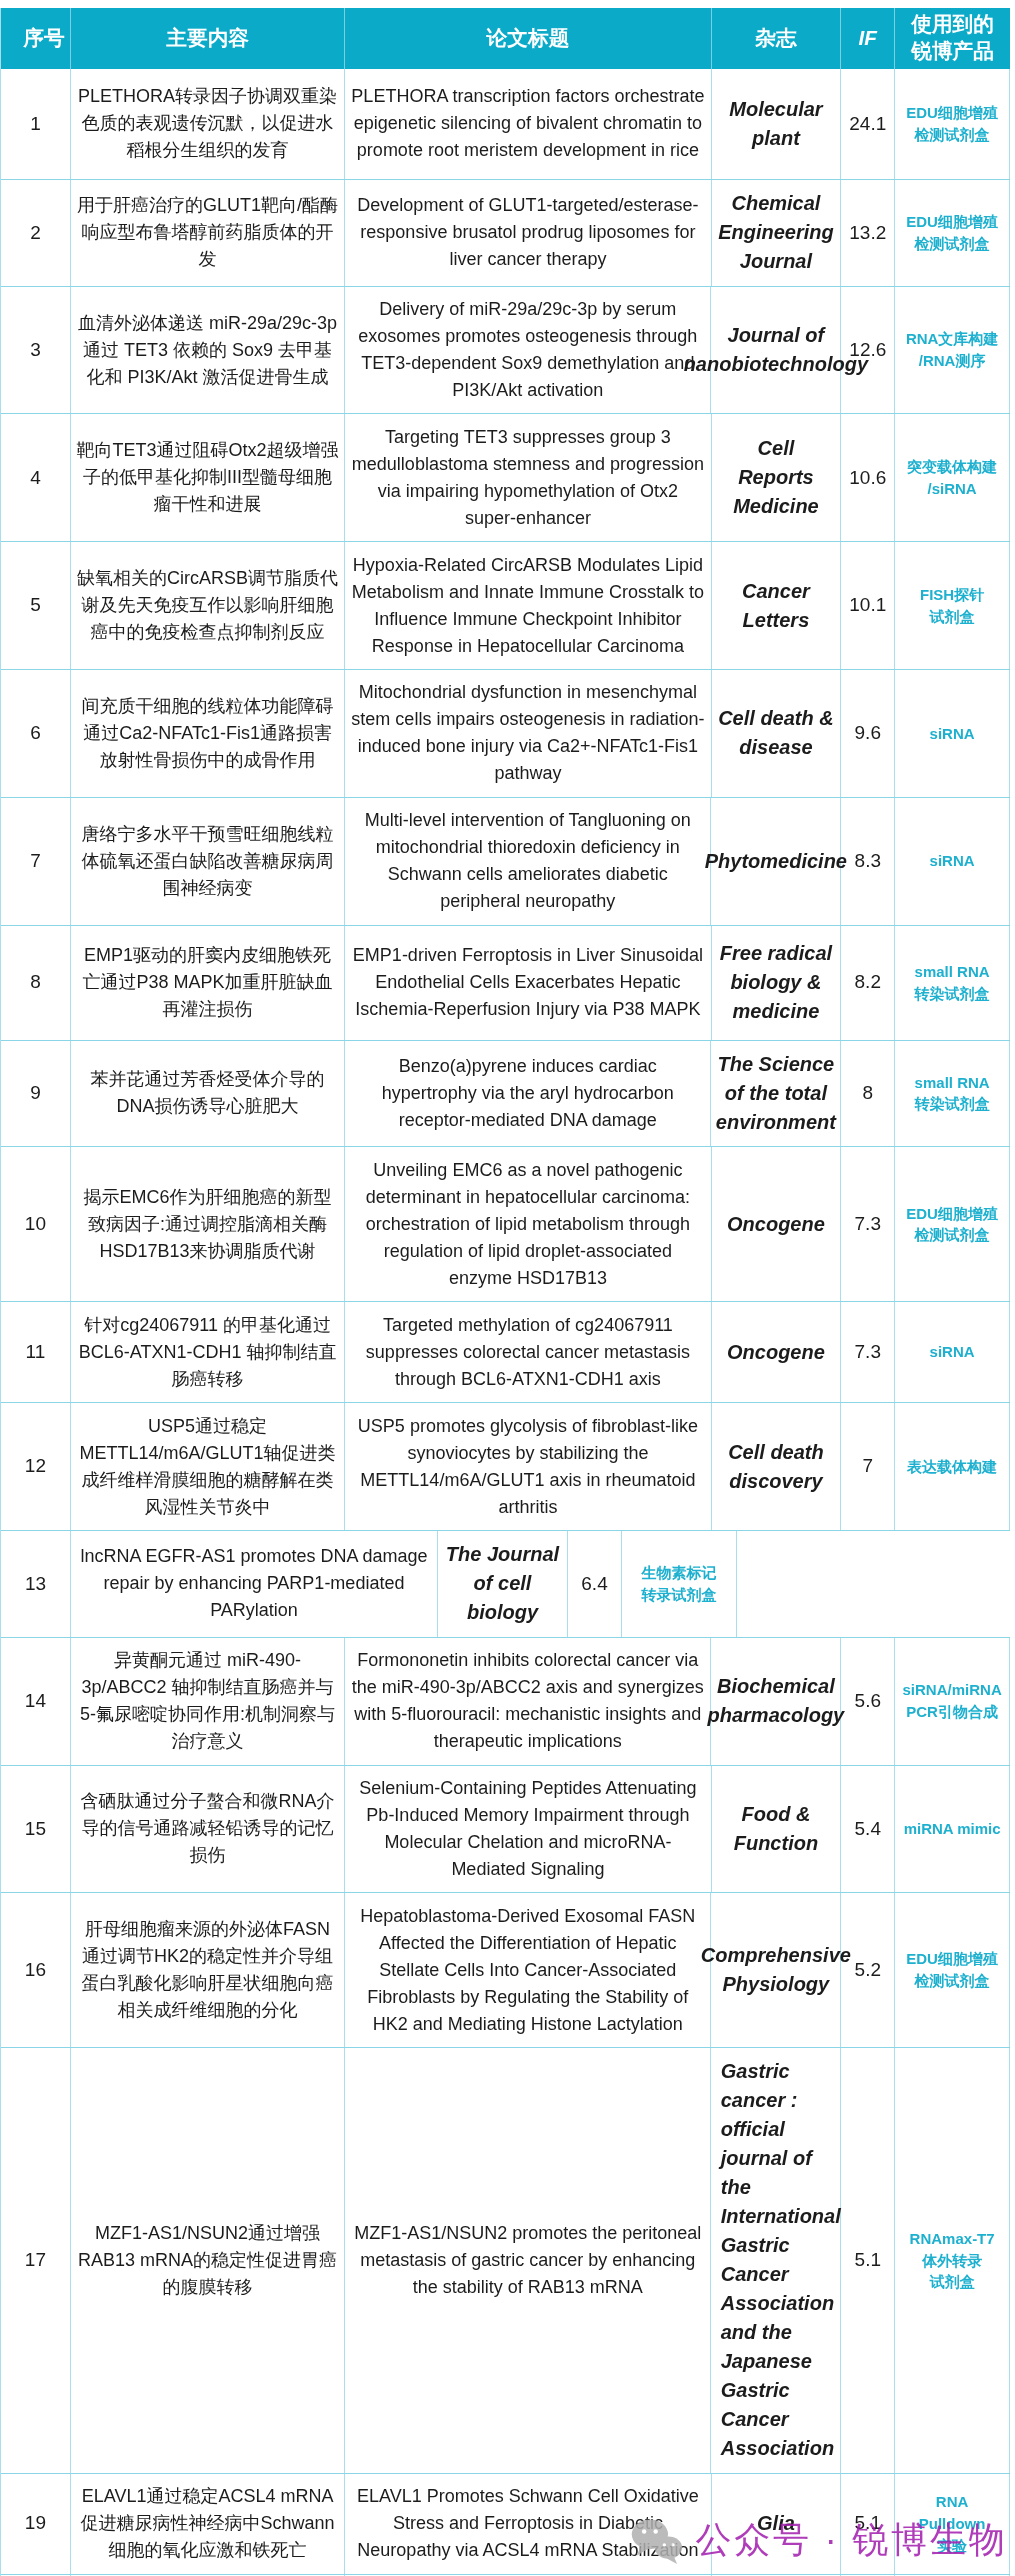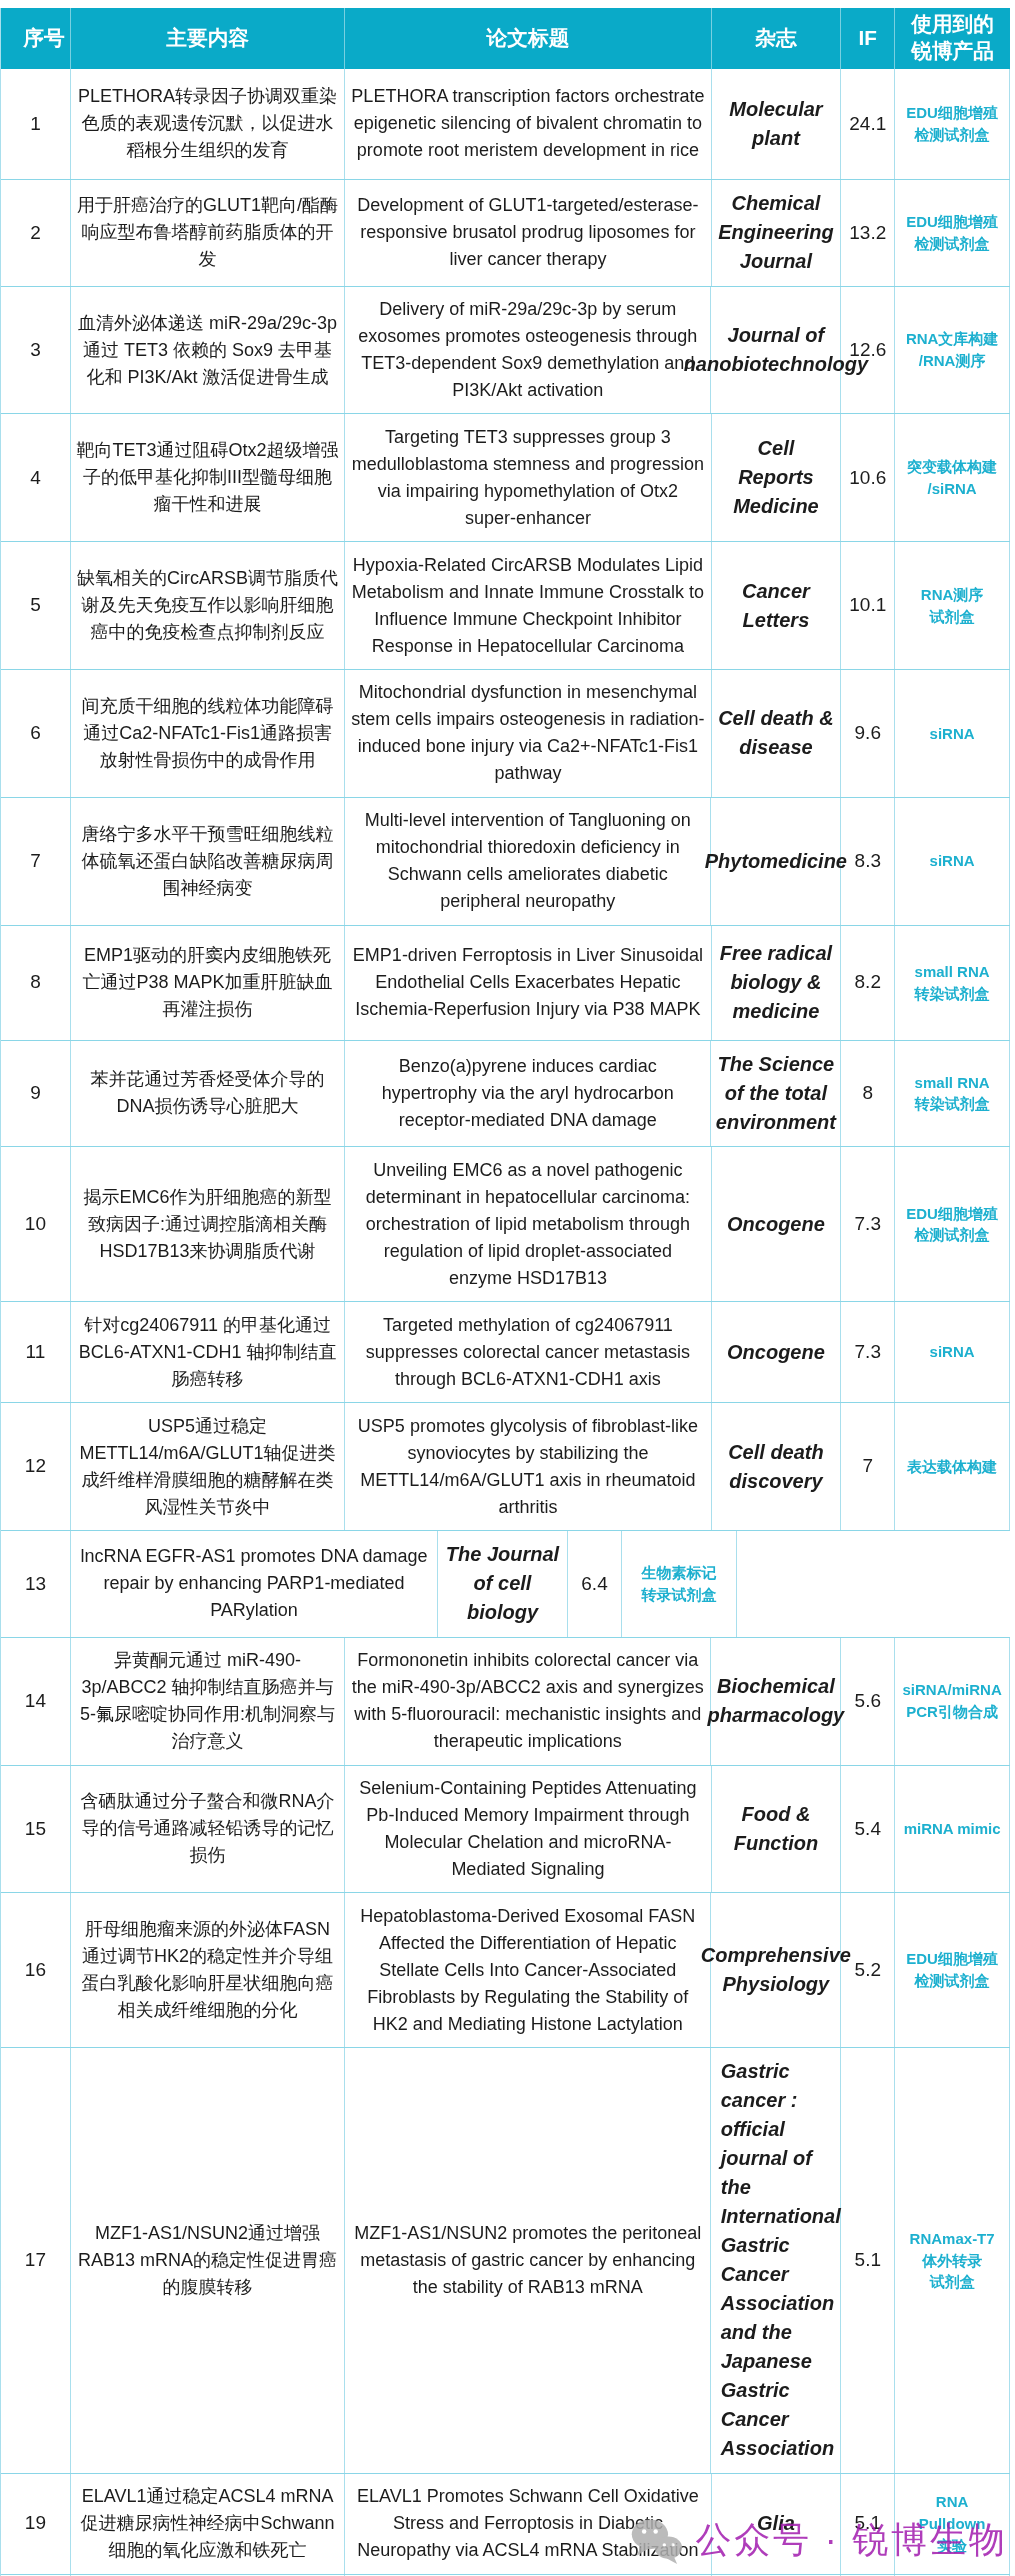--- a/index.html
+++ b/index.html
@@ -63,21 +63,21 @@
   .c-title   { width: 367px; font-size: 18px; }
   .c-journal { width: 130px; font-size: 20px; font-weight: bold; font-style: italic;
                line-height: 1.45; overflow-wrap: break-word; hyphens: auto; }
   .c-if      { width: 54px;  font-size: 19px; }
   .c-product { width: 115px; font-size: 15px; font-weight: bold; color: #1db0cf;
                white-space: pre-line; line-height: 1.45; }
   .hc-idx     { width: 70px; padding-left: 19px; }
   .hc-cn      { width: 275px; }
   .hc-title   { width: 367px; }
   .hc-journal { width: 130px; }
-  .hc-if      { width: 54px; }
+  .hc-if      { width: 54px; font-style: italic; }
   .hc-product { width: 115px; }
   
   #body-rows .row:nth-child(17) .c-journal {
     text-align: left;
     justify-content: flex-start;
     padding-left: 9.4px;
   }
   
   .watermark {
     position: absolute;
@@ -147,21 +147,21 @@
       <div class="cell c-if">10.6</div>
       <div class="cell c-product">突变载体构建
 /siRNA</div>
     </div>
         <div class="row" style="min-height: 125px;">
       <div class="cell c-idx">5</div>
       <div class="cell c-cn">缺氧相关的CircARSB调节脂质代谢及先天免疫互作以影响肝细胞癌中的免疫检查点抑制剂反应</div>
       <div class="cell c-title" lang="en">Hypoxia-Related CircARSB Modulates Lipid Metabolism and Innate Immune Crosstalk to Influence Immune Checkpoint Inhibitor Response in Hepatocellular Carcinoma</div>
       <div class="cell c-journal" lang="en">Cancer Letters</div>
       <div class="cell c-if">10.1</div>
-      <div class="cell c-product">RNA测序
+      <div class="cell c-product">FISH探针
 试剂盒</div>
     </div>
         <div class="row" style="min-height: 124px;">
       <div class="cell c-idx">6</div>
       <div class="cell c-cn">间充质干细胞的线粒体功能障碍通过Ca2-NFATc1-Fis1通路损害放射性骨损伤中的成骨作用</div>
       <div class="cell c-title" lang="en">Mitochondrial dysfunction in mesenchymal stem cells impairs osteogenesis in radiation-induced bone injury via Ca2+-NFATc1-Fis1 pathway</div>
       <div class="cell c-journal" lang="en">Cell death &amp; disease</div>
       <div class="cell c-if">9.6</div>
       <div class="cell c-product">siRNA</div>
     </div>

